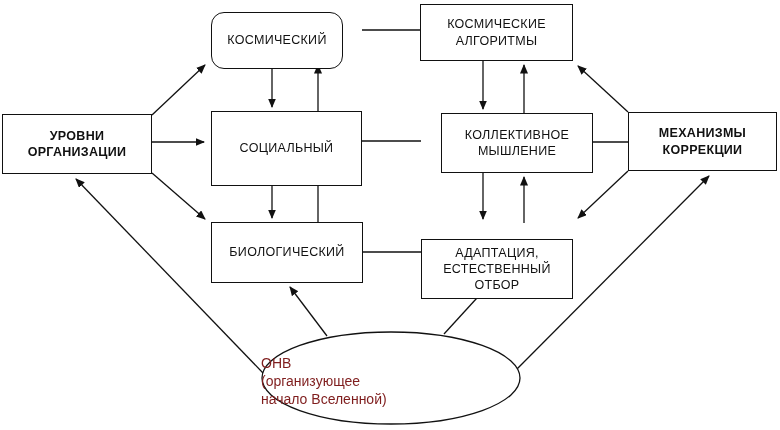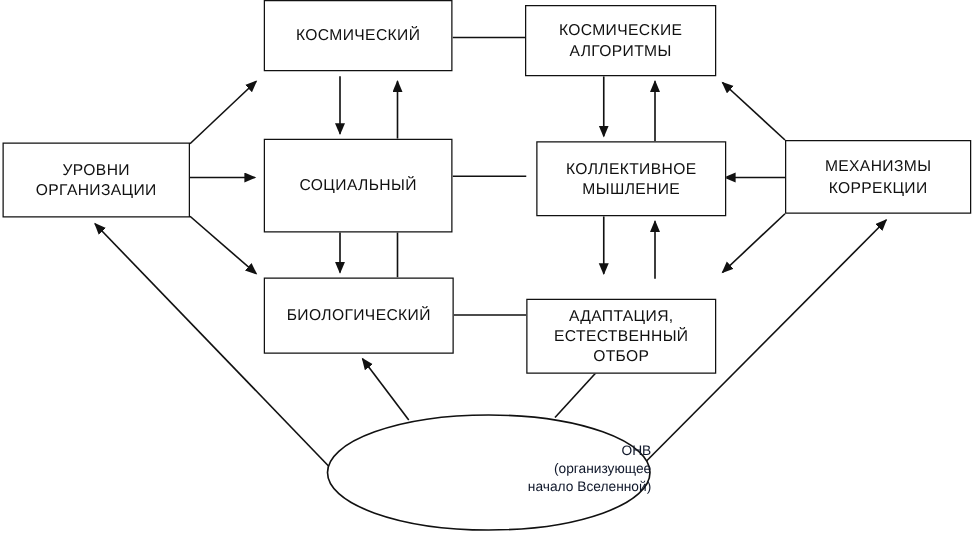--- a/index.html
+++ b/index.html
@@ -30,40 +30,40 @@
     display: flex;
     align-items: center;
     justify-content: center;
     text-align: center;
     font-size: 12.5px;
     line-height: 1.3;
     color: #111111;
     white-space: pre-line;
     letter-spacing: 0.3px;
   }
-  .node.bold { font-weight: normal; }
+  .node.bold { font-weight: bold; }
 
-  #n-kosmicheskiy   { left: 211px; top: 0;   width: 151px; height: 57px; }
+  #n-kosmicheskiy   { left: 211px; top: 12px;   width: 132px; height: 57px; border-radius: 13px; }
   #n-algoritmy      { left: 420px; top: 4px;   width: 153px; height: 57px; }
   #n-uravni         { left: 2px;   top: 114px; width: 150px; height: 60px; }
   #n-socialny       { left: 211px; top: 111px; width: 151px; height: 75px; }
-  #n-myshlenie      { left: 429px; top: 113px; width: 152px; height: 60px; }
+  #n-myshlenie      { left: 441px; top: 113px; width: 152px; height: 60px; }
   #n-mekhanizmy     { left: 628px; top: 112px; width: 149px; height: 59px; }
   #n-biologicheskiy { left: 211px; top: 222px; width: 152px; height: 61px; }
   #n-adaptaciya     { left: 421px; top: 223px; width: 152px; height: 60px; margin-top: 16px; }
 
   .onv-label {
     position: absolute;
     left: 261px;
     top: 354px;
     width: 260px;
-    text-align: right;
-    font-size: 11px;
+    text-align: left;
+    font-size: 14px;
     line-height: 1.3;
-    color: #0f172a;
+    color: #7f1d1d;
     white-space: pre-line;
   }
 </style>
 </head>
 <body>
 
 <div class="stage">
 
   <svg class="edges-svg" viewBox="0 0 780 430" xmlns="http://www.w3.org/2000/svg">
     <defs>

